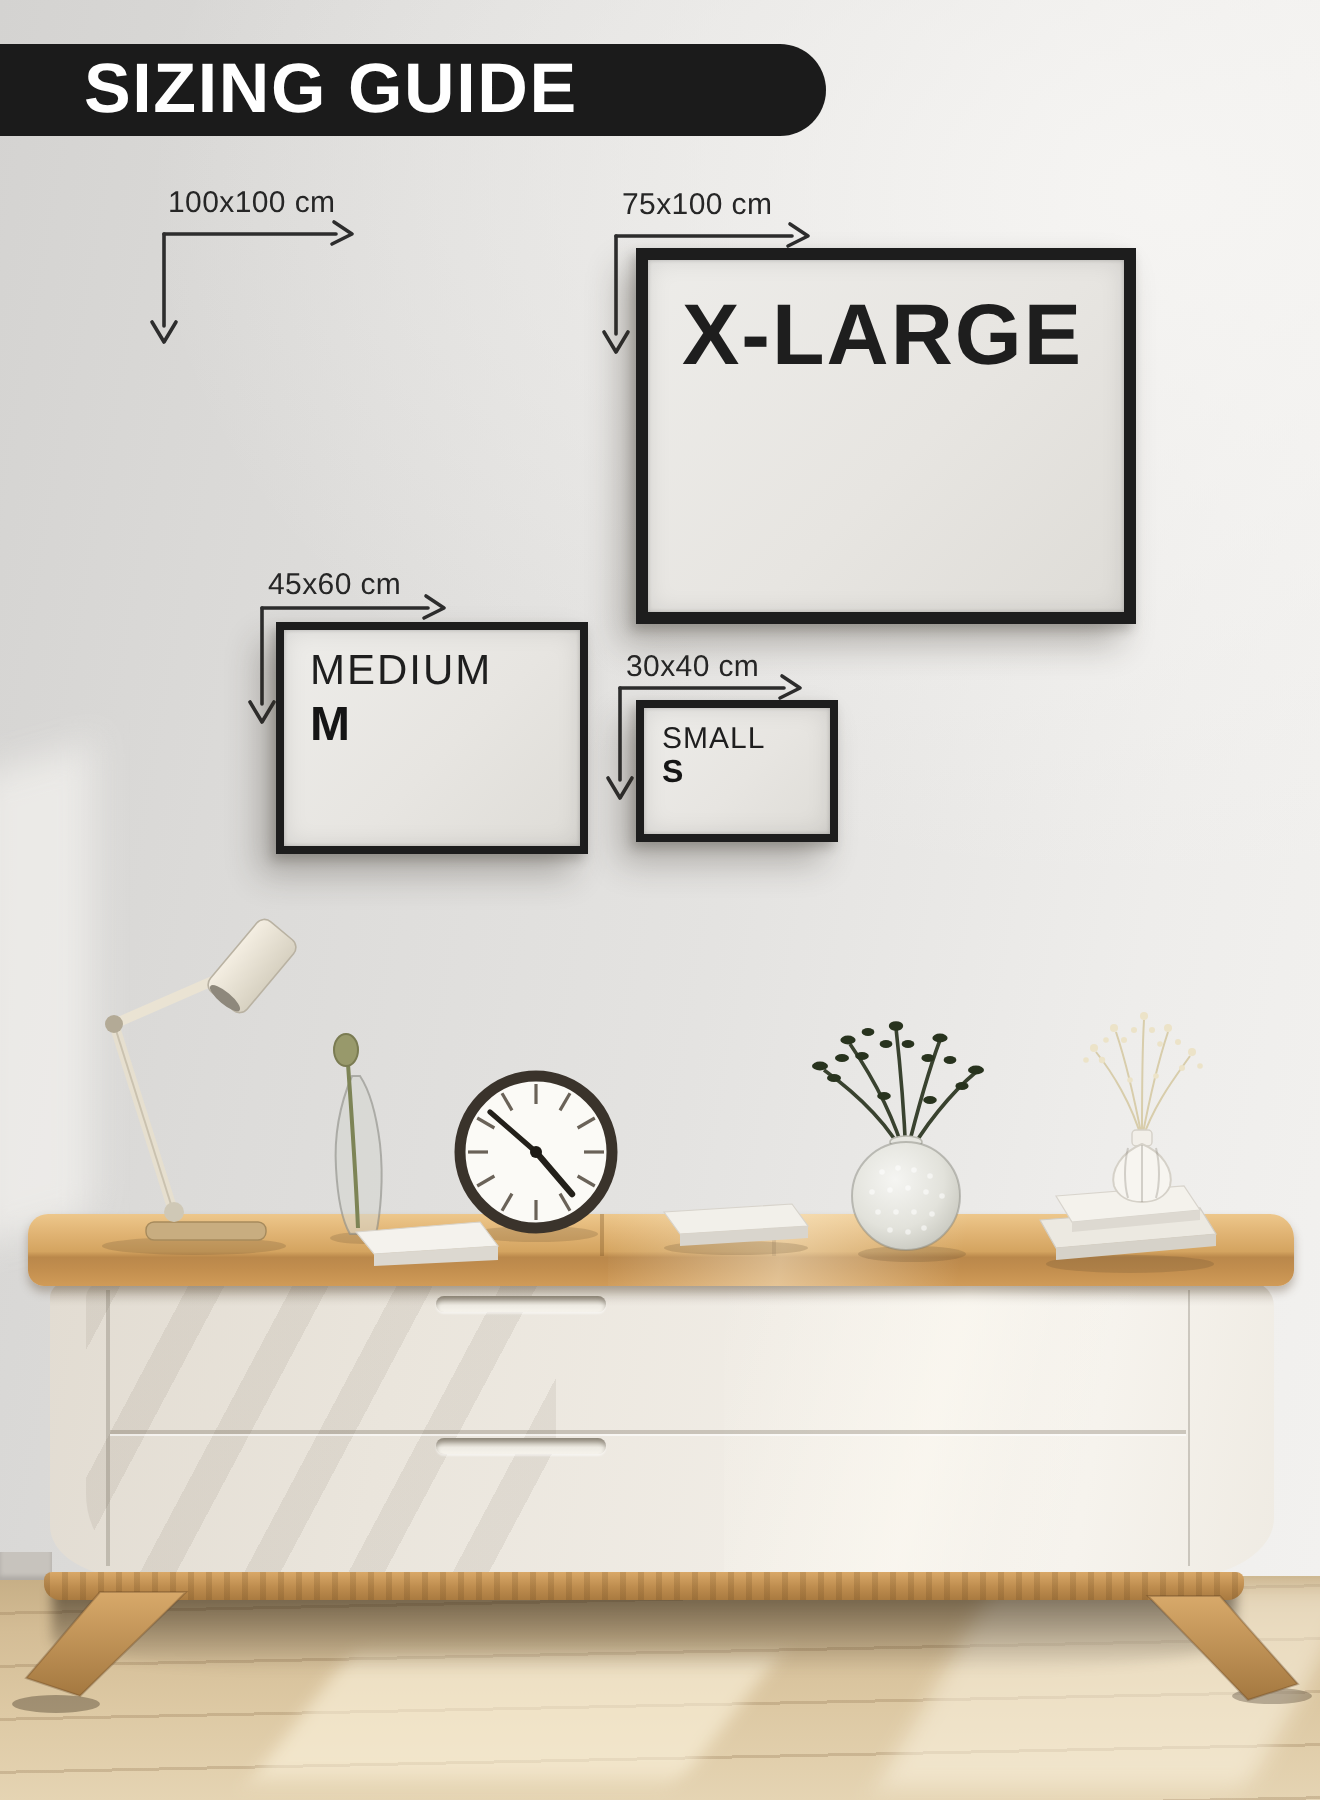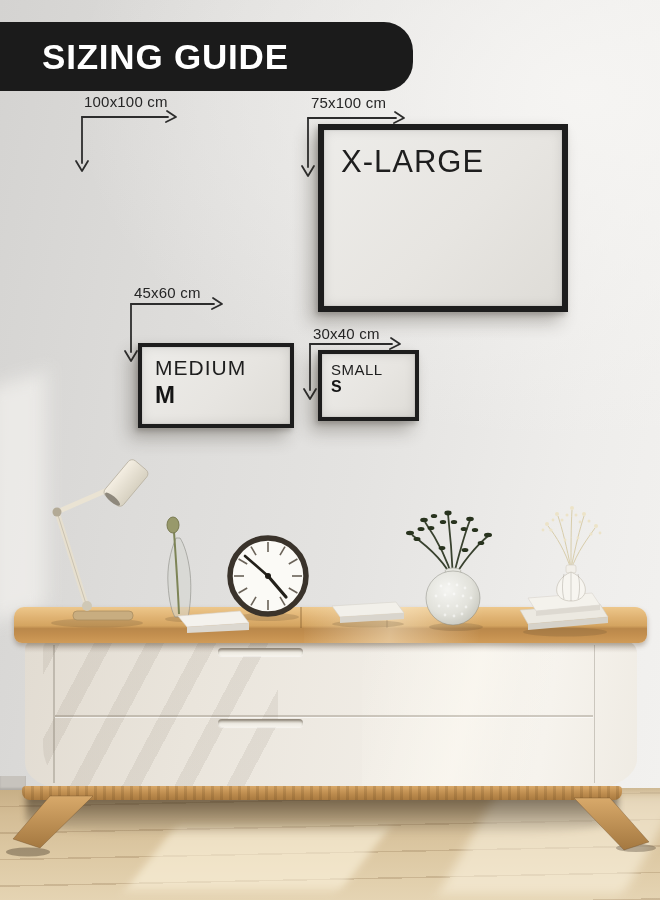--- a/index.html
+++ b/index.html
@@ -7,21 +7,21 @@
 
   
   .wall{position:absolute;left:0;top:0;width:660px;height:792px;
     background:
       radial-gradient(820px 560px at 88% 12%, rgba(246,245,243,.95) 0%, rgba(246,245,243,0) 62%),
       linear-gradient(100deg,#d4d3d1 0%,#dddcda 28%,#e4e3e1 55%,#eeedeb 82%,#f2f1ef 100%);}
   .wall-glow{position:absolute;left:-12px;top:380px;width:58px;height:235px;background:rgba(249,247,243,.6);
     transform:skewY(-16deg);filter:blur(9px);}
 
   
-  .banner{position:absolute;left:0;top:22px;width:413px;height:69px;background:#1b1b1b;
+  .banner{position:absolute;left:0;top:22px;width:413px;height:46px;background:#1b1b1b;
     border-radius:0 29px 29px 0;display:flex;align-items:center;padding-left:42px;box-sizing:border-box;}
   .banner-title{font-size:35px;font-weight:700;letter-spacing:.8px;color:#ffffff;}
 
   
   .dim-label{position:absolute;font-size:15px;color:#262626;letter-spacing:.2px;}
   .dim-l{left:84px;top:93px;}  .dim-xl{left:311px;top:94px;}
   .dim-m{left:134px;top:284px;} .dim-s{left:313px;top:325px;}
   .arrows{position:absolute;left:0;top:0;pointer-events:none;}
 
   
@@ -29,23 +29,23 @@
   .canvas{position:absolute;background:linear-gradient(135deg,#edecE9 0%,#e7e5e1 55%,#dedcd7 100%);
     box-shadow:inset 0 0 12px rgba(0,0,0,.10), inset 0 0 2px rgba(0,0,0,.20);}
   .size-name{font-weight:400;color:#1e1e1e;letter-spacing:1px;}
   .size-abbr{font-weight:700;color:#151515;}
   .frame-l{left:89px;top:122px;width:194px;height:149px;}
   .frame-l .canvas{inset:5px;}
   .frame-l .size-name{font-size:27px;margin:12px 0 2px 15px;}
   .frame-l .size-abbr{font-size:30px;margin-left:15px;}
   .frame-xl{left:318px;top:124px;width:250px;height:188px;}
   .frame-xl .canvas{inset:6px;}
-  .frame-xl .size-name{font-size:31px;margin:14px 0 3px 17px;}
+  .frame-xl .size-name{font-size:43px;margin:14px 0 3px 17px;font-weight:bold;}
   .frame-xl .size-abbr{font-size:38px;margin-left:17px;}
-  .frame-m{left:138px;top:311px;width:156px;height:85px;margin-top:32px;}
+  .frame-m{left:138px;top:311px;width:156px;height:116px;}
   .frame-m .canvas{inset:4px;}
   .frame-m .size-name{font-size:21px;margin:9px 0 1px 13px;}
   .frame-m .size-abbr{font-size:24px;margin-left:13px;}
   .frame-s{left:318px;top:350px;width:101px;height:71px;}
   .frame-s .canvas{inset:4px;}
   .frame-s .size-name{font-size:15px;margin:7px 0 0 9px;letter-spacing:.5px;}
   .frame-s .size-abbr{font-size:16px;margin-left:9px;}
 
   
   .floor{position:absolute;left:0;top:788px;width:660px;height:112px;overflow:hidden;

